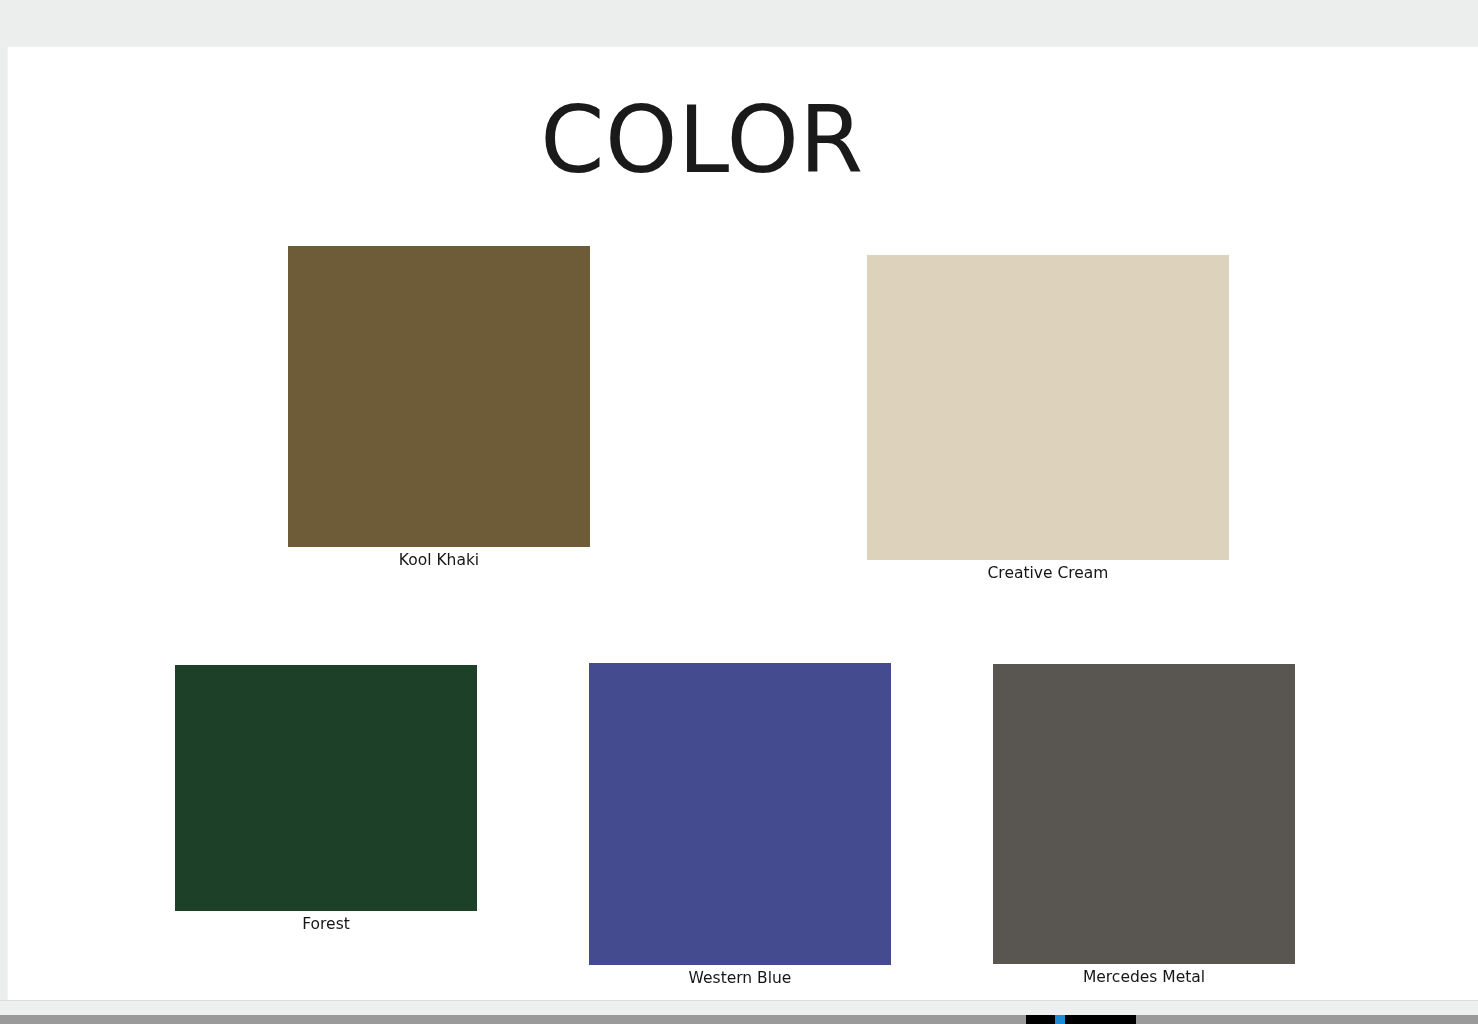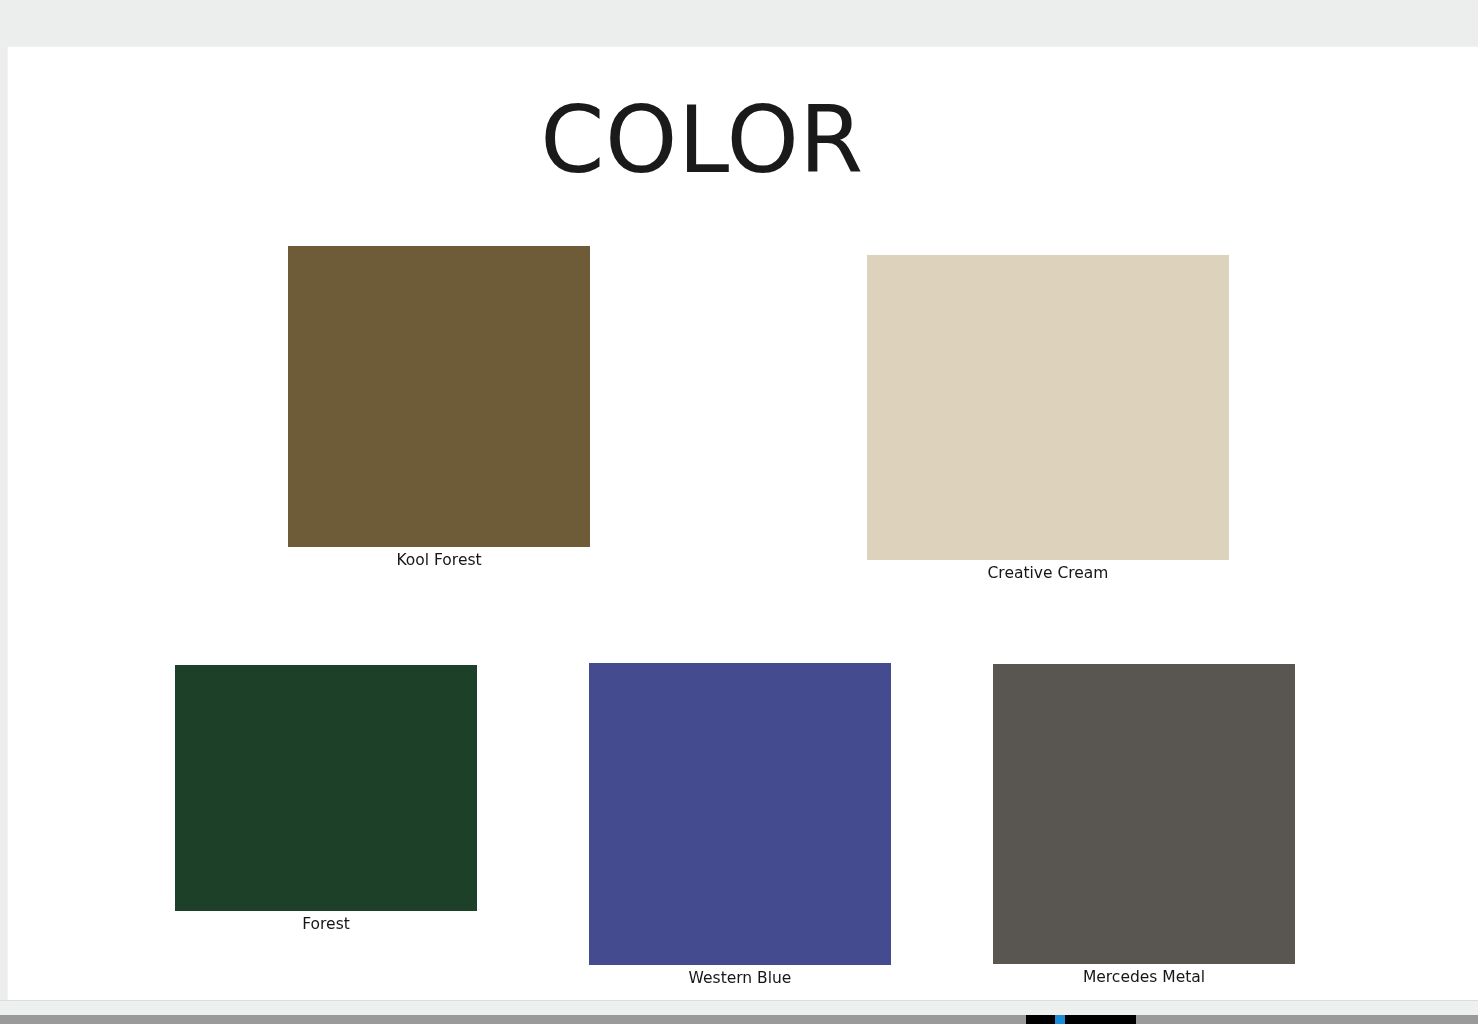--- a/index.html
+++ b/index.html
@@ -118,21 +118,21 @@
 <body>
 
 <div id="app-root">
 
   <div id="slide-canvas" style="background: rgb(255, 255, 255);">
 
     <div id="slide-title">COLOR</div>
 
     <div class="swatch-group" id="group-kool-khaki">
       <span class="swatch-chip" id="chip-kool-khaki" style="background: rgb(110, 91, 56);"></span>
-      <span class="swatch-label">Kool Forest</span>
+      <span class="swatch-label">Kool Khaki</span>
     </div>
 
     <div class="swatch-group" id="group-creative-cream">
       <span class="swatch-chip" id="chip-creative-cream" style="background: rgb(221, 210, 188);"></span>
       <span class="swatch-label">Creative Cream</span>
     </div>
 
     <div class="swatch-group" id="group-forest">
       <span class="swatch-chip" id="chip-forest" style="background: rgb(28, 65, 40);"></span>
       <span class="swatch-label">Forest</span>

